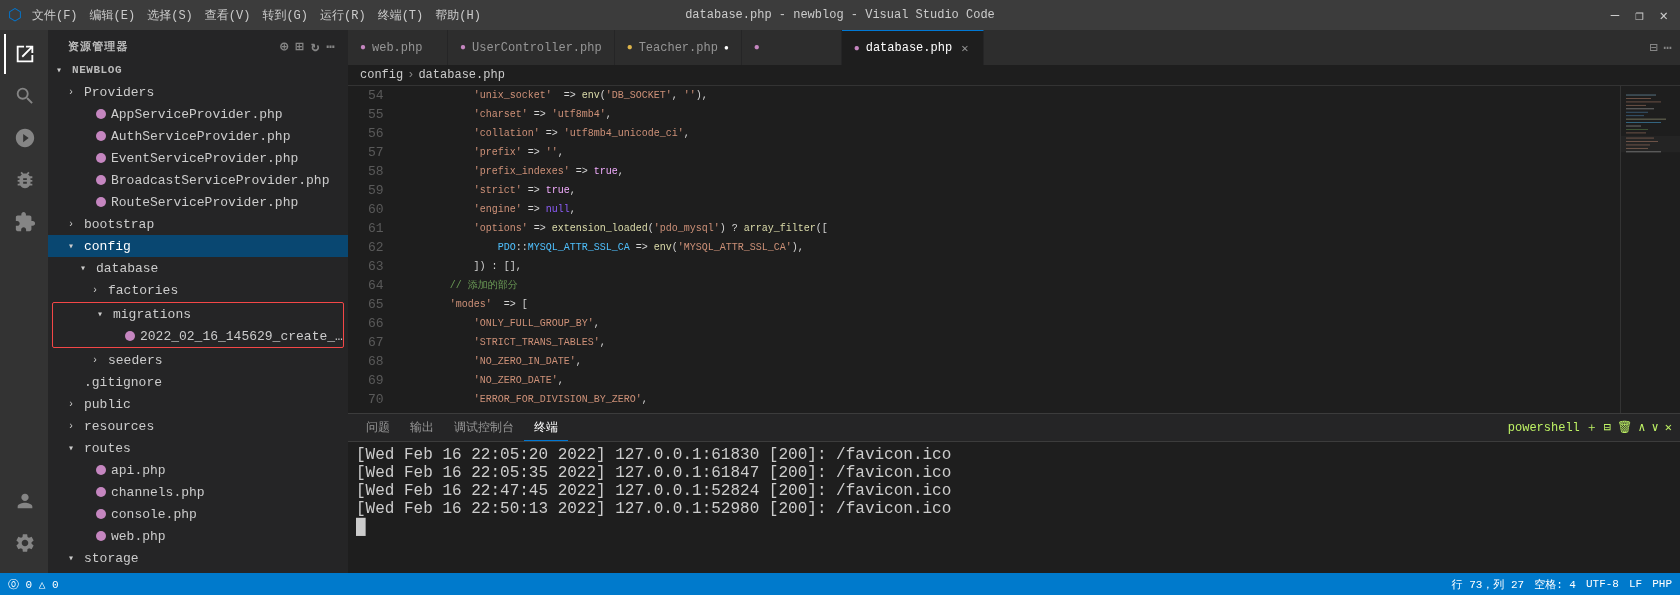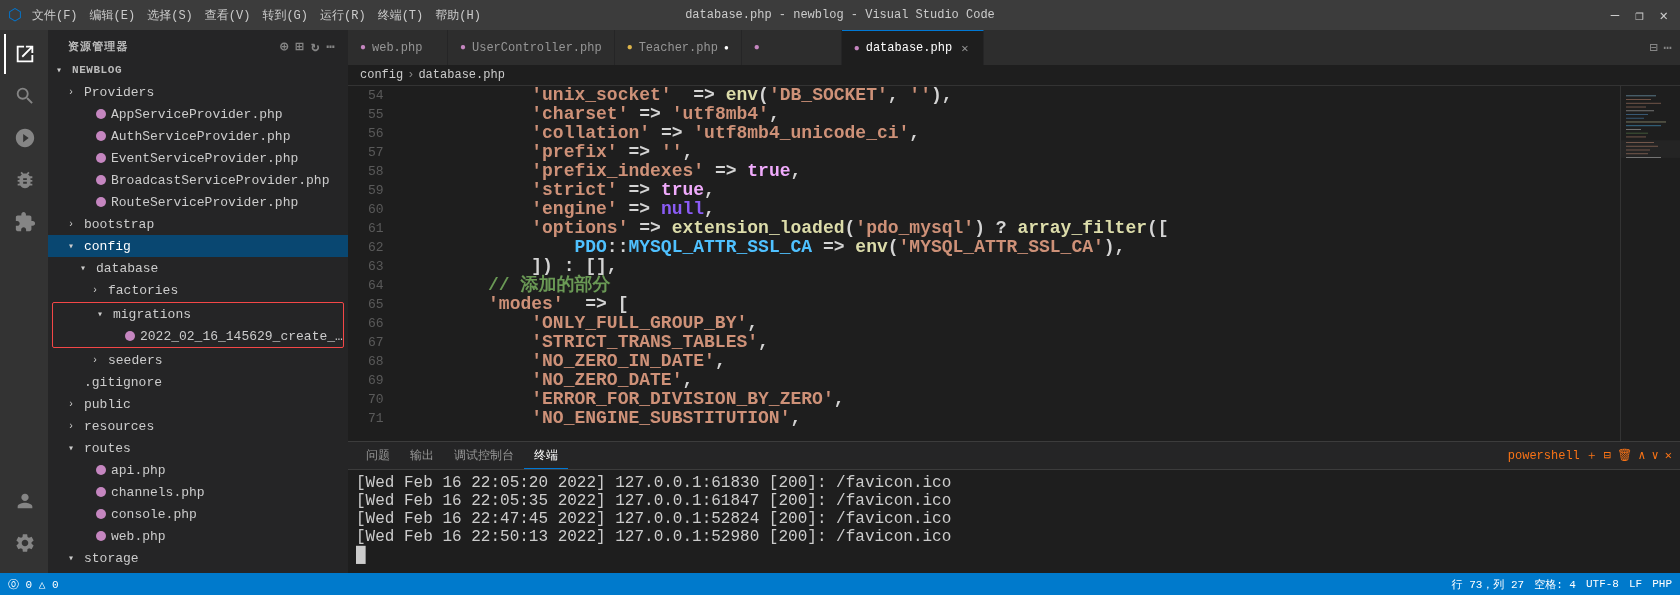--- a/index.html
+++ b/index.html
@@ -257,24 +257,23 @@
       font-size: 13px;
       line-height: 19px;
       user-select: none;
       flex-shrink: 0;
       overflow: hidden;
     }
     .editor-content {
       flex: 1;
       overflow: auto;
       padding: 0 0 0 8px;
-      font-size: 18px;
+      font-size: 10px;
       line-height: 19px;
       color: #d4d4d4;
-      font-weight: bold;
     }
     .editor-content::-webkit-scrollbar { height: 8px; width: 8px; }
     .editor-content::-webkit-scrollbar-track { background: #1e1e1e; }
     .editor-content::-webkit-scrollbar-thumb { background: #424242; }
 
     .code-line {
       white-space: pre;
       display: block;
     }
     .s-arrow { color: #d4d4d4; }
@@ -290,21 +289,21 @@
       width: 60px;
       background: #1e1e1e;
       flex-shrink: 0;
       border-left: 1px solid #333;
       overflow: hidden;
       position: relative;
     }
 
     
     .panel {
-      height: 132px;
+      height: 160px;
       background: #1e1e1e;
       border-top: 1px solid #3c3c3c;
       display: flex;
       flex-direction: column;
       flex-shrink: 0;
     }
     .panel-tabs {
       display: flex;
       align-items: center;
       background: #252526;
@@ -320,21 +319,21 @@
     }
     .panel-tab.active {
       color: #ffffff;
       border-bottom: 1px solid #0078d4;
     }
     .panel-right {
       margin-left: auto;
       display: flex;
       gap: 6px;
       align-items: center;
-      color: #f97316;
+      color: #bef264;
       font-size: 12px;
     }
     .terminal-content {
       flex: 1;
       padding: 4px 8px;
       font-size: 16px;
       color: #cccccc;
       overflow-y: auto;
       line-height: 18px;
     }

